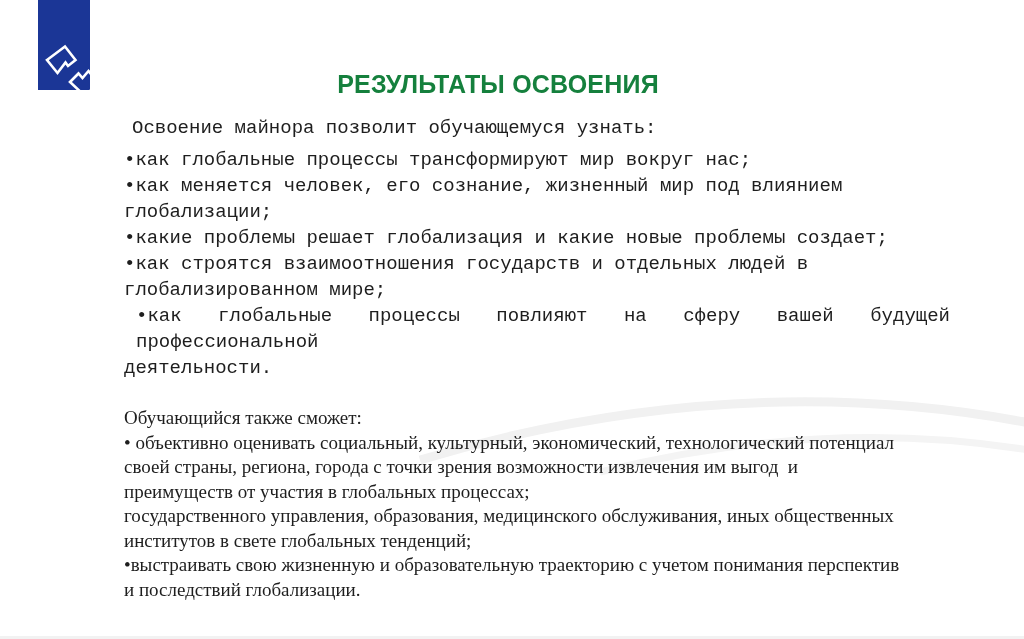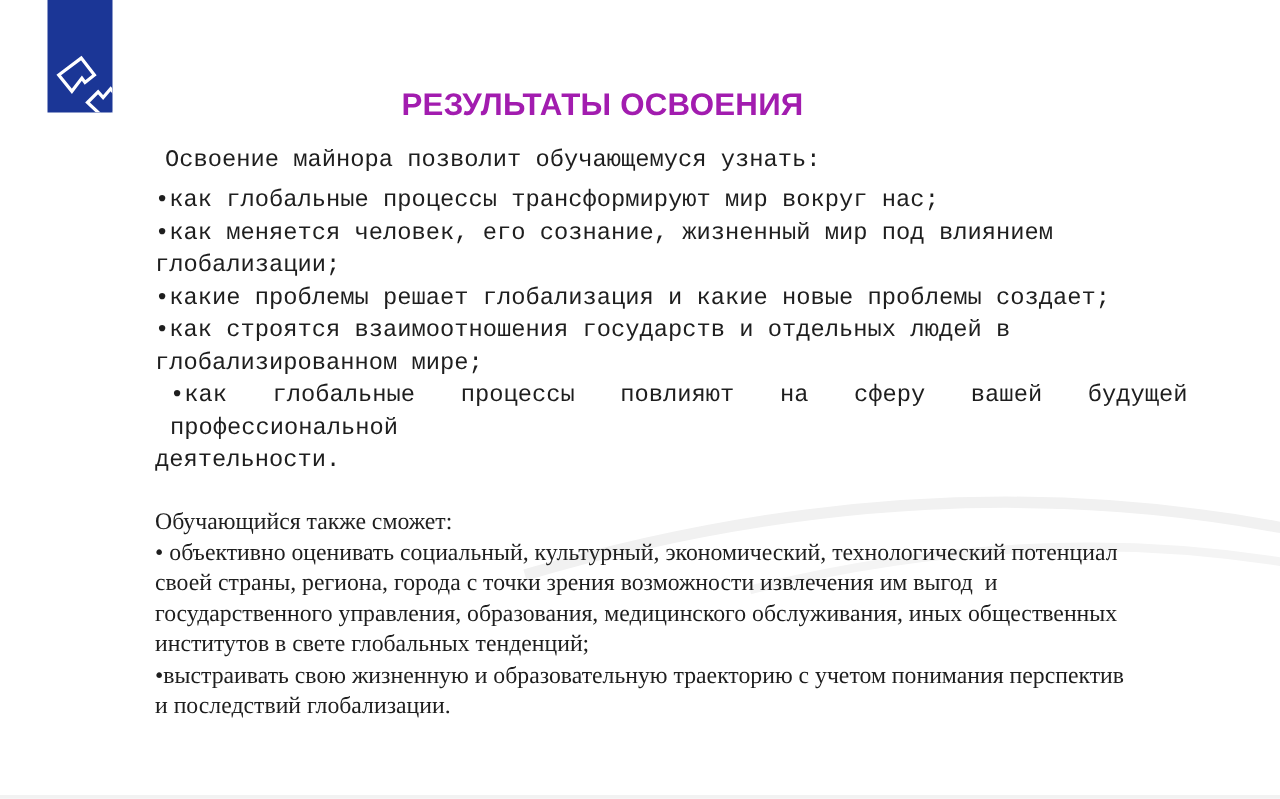--- a/index.html
+++ b/index.html
@@ -14,28 +14,28 @@
   .brand-bar {
     position: absolute;
     left: 38px; top: 0;
     width: 52px; height: 90px;
     background: #1b3696;
     overflow: hidden;
   }
   .brand-bar svg { display: block; }
   .slide-title {
     position: absolute;
-    left: 130px; top: 70px;
+    left: 146px; top: 70px;
     width: 704px;
     text-align: center;
     font-family: "Liberation Sans", sans-serif;
     font-weight: bold;
     font-size: 25px;
     letter-spacing: 0.2px;
-    color: #a21caf;
+    color: #15803d;
     white-space: nowrap;
   }
   .content {
     position: absolute;
     left: 124px; top: 115px;
     width: 826px;
   }
   .sec1 { font-size: 19px; line-height: 26px; font-family: Liberation Mono, monospace; }
   .sec2 { font-size: 19px; line-height: 24.5px; }
   .line { white-space: pre-wrap; }
@@ -89,20 +89,21 @@
     <div class="justify-line">•как глобальные процессы повлияют на сферу вашей будущей профессиональной</div>
     <div class="line">деятельности.</div>
   </div>
 
   <div class="spacer-b"></div>
 
   <div class="sec2">
     <div class="line">Обучающийся также сможет:</div>
     <div class="line">• объективно оценивать социальный, культурный, экономический, технологический потенциал</div>
     <div class="line">своей страны, региона, города с точки зрения возможности извлечения им выгод  и</div>
+    <div class="line">преимуществ от участия в глобальных процессах;</div>
     <div class="line">государственного управления, образования, медицинского обслуживания, иных общественных</div>
     <div class="line">институтов в свете глобальных тенденций;</div>
     <div class="line">•выстраивать свою жизненную и образовательную траекторию с учетом понимания перспектив</div>
     <div class="line">и последствий глобализации.</div>
   </div>
 
 </div>
 
 <div class="bottom-edge"></div>
 

